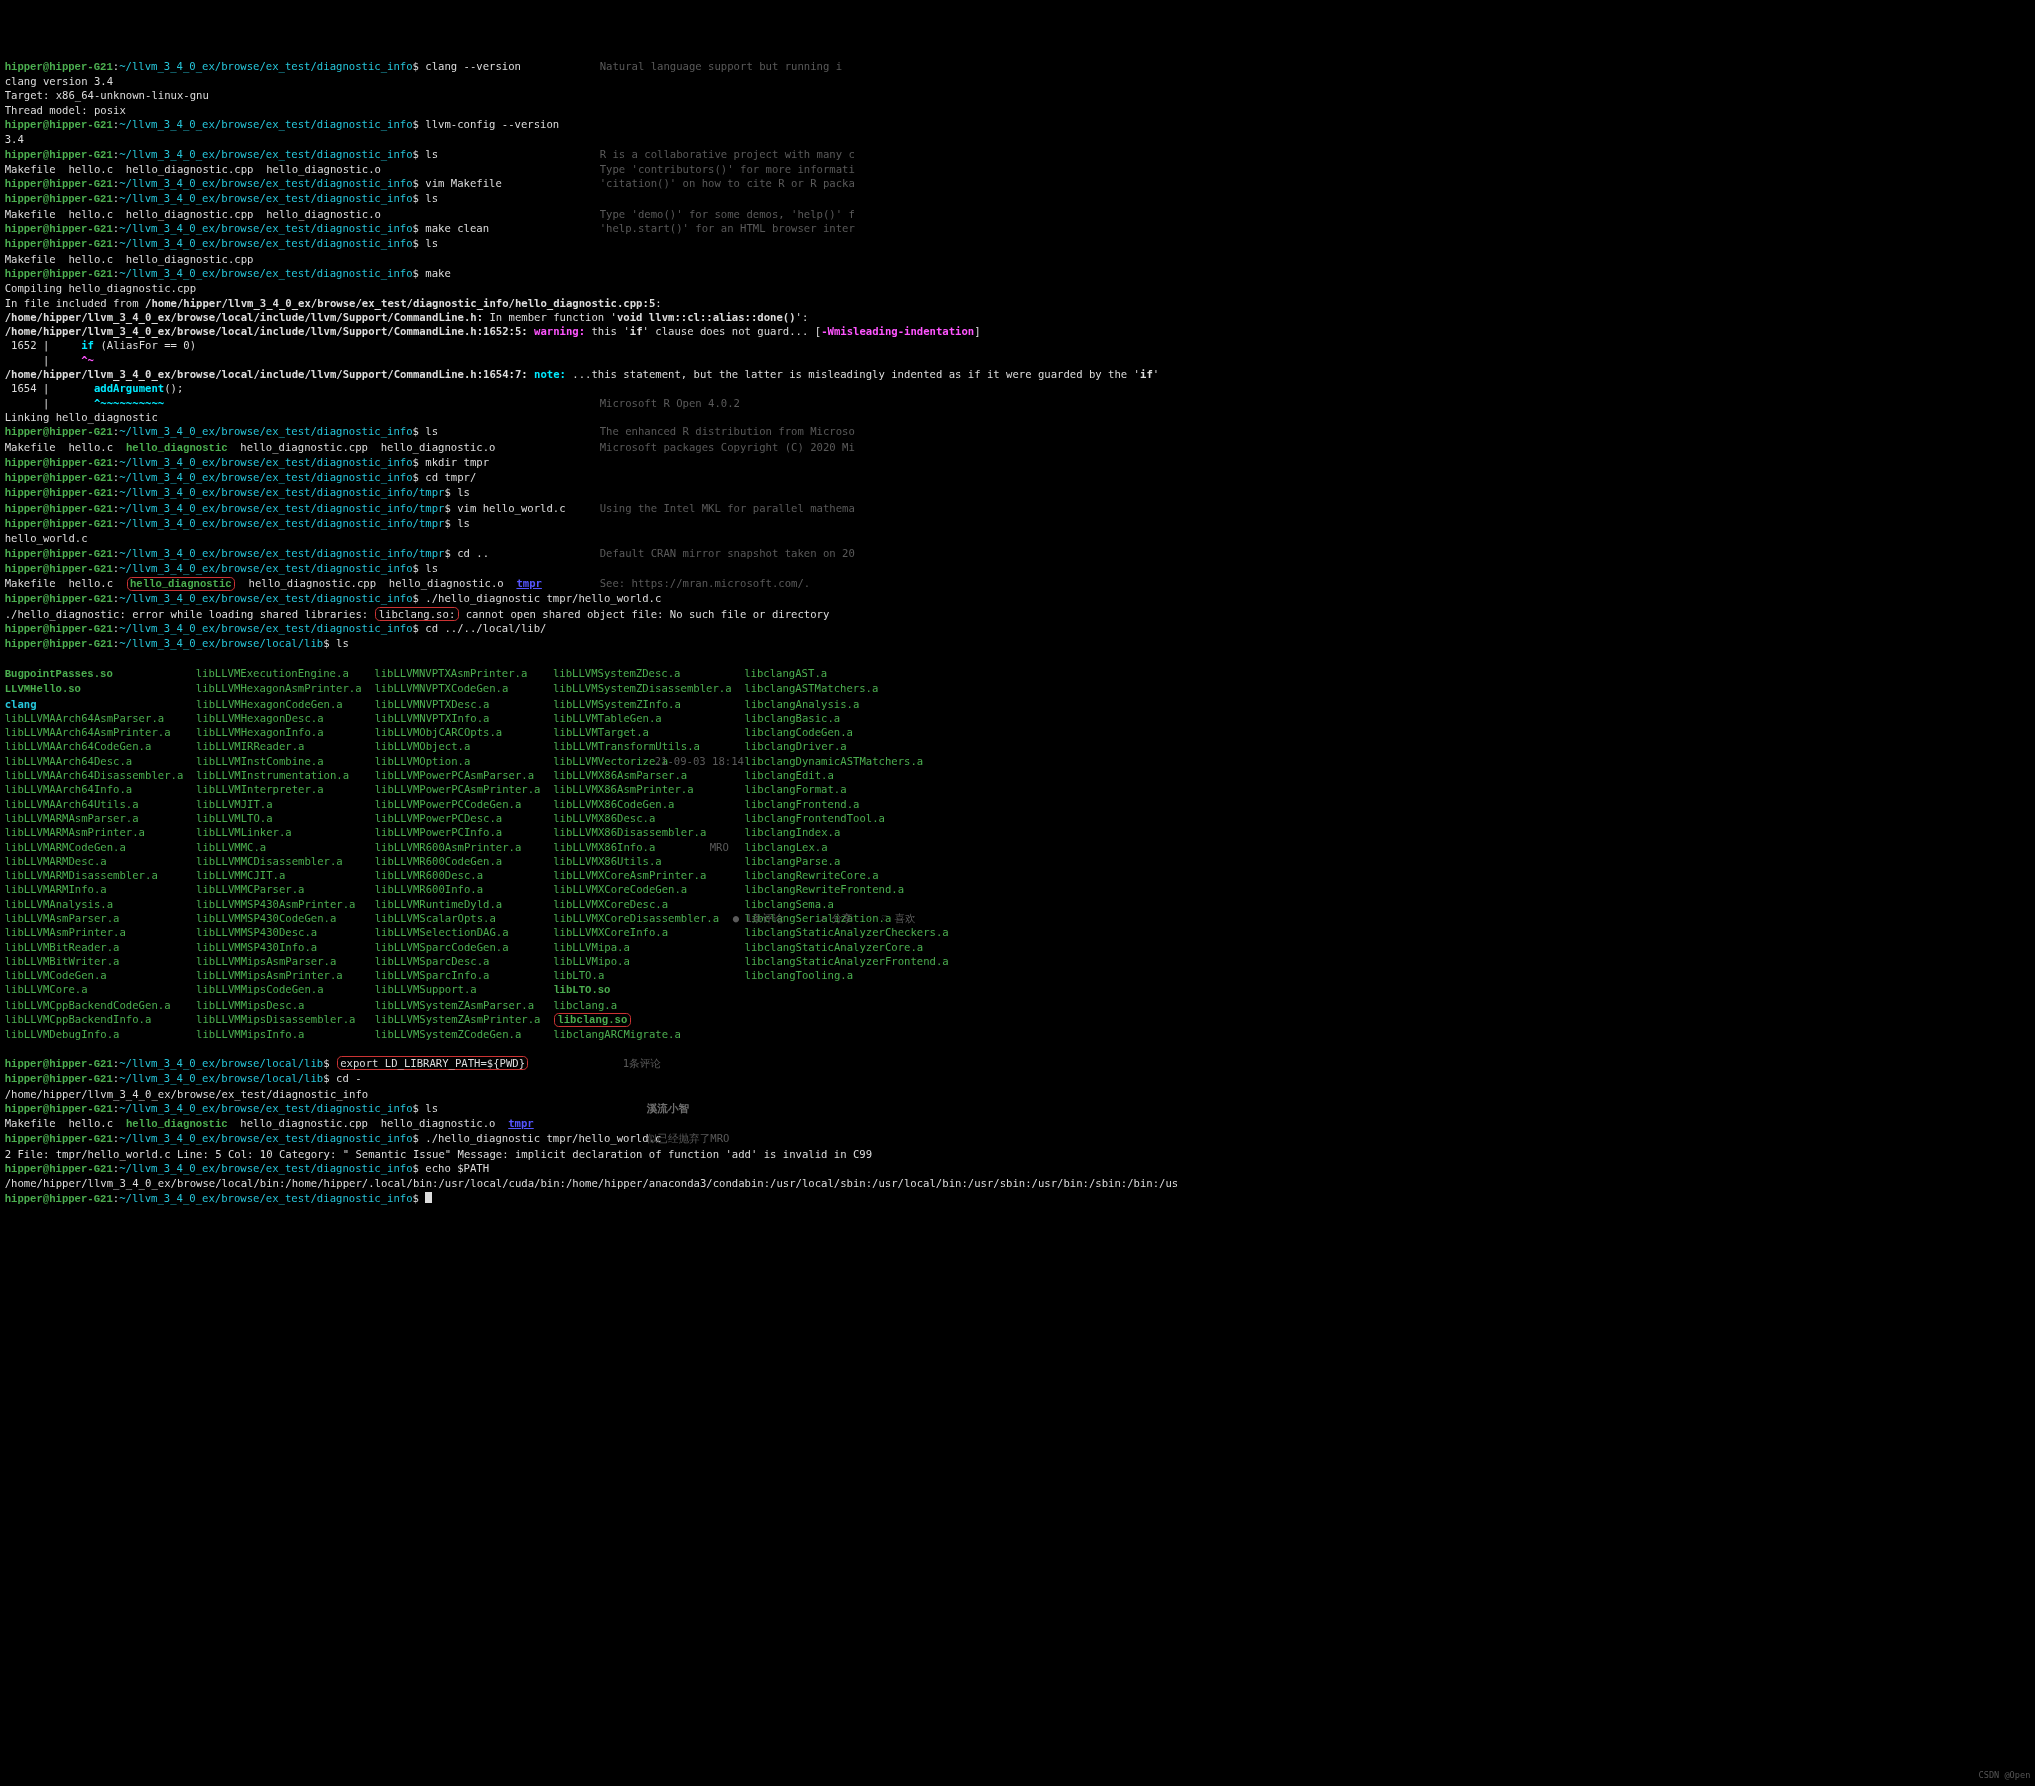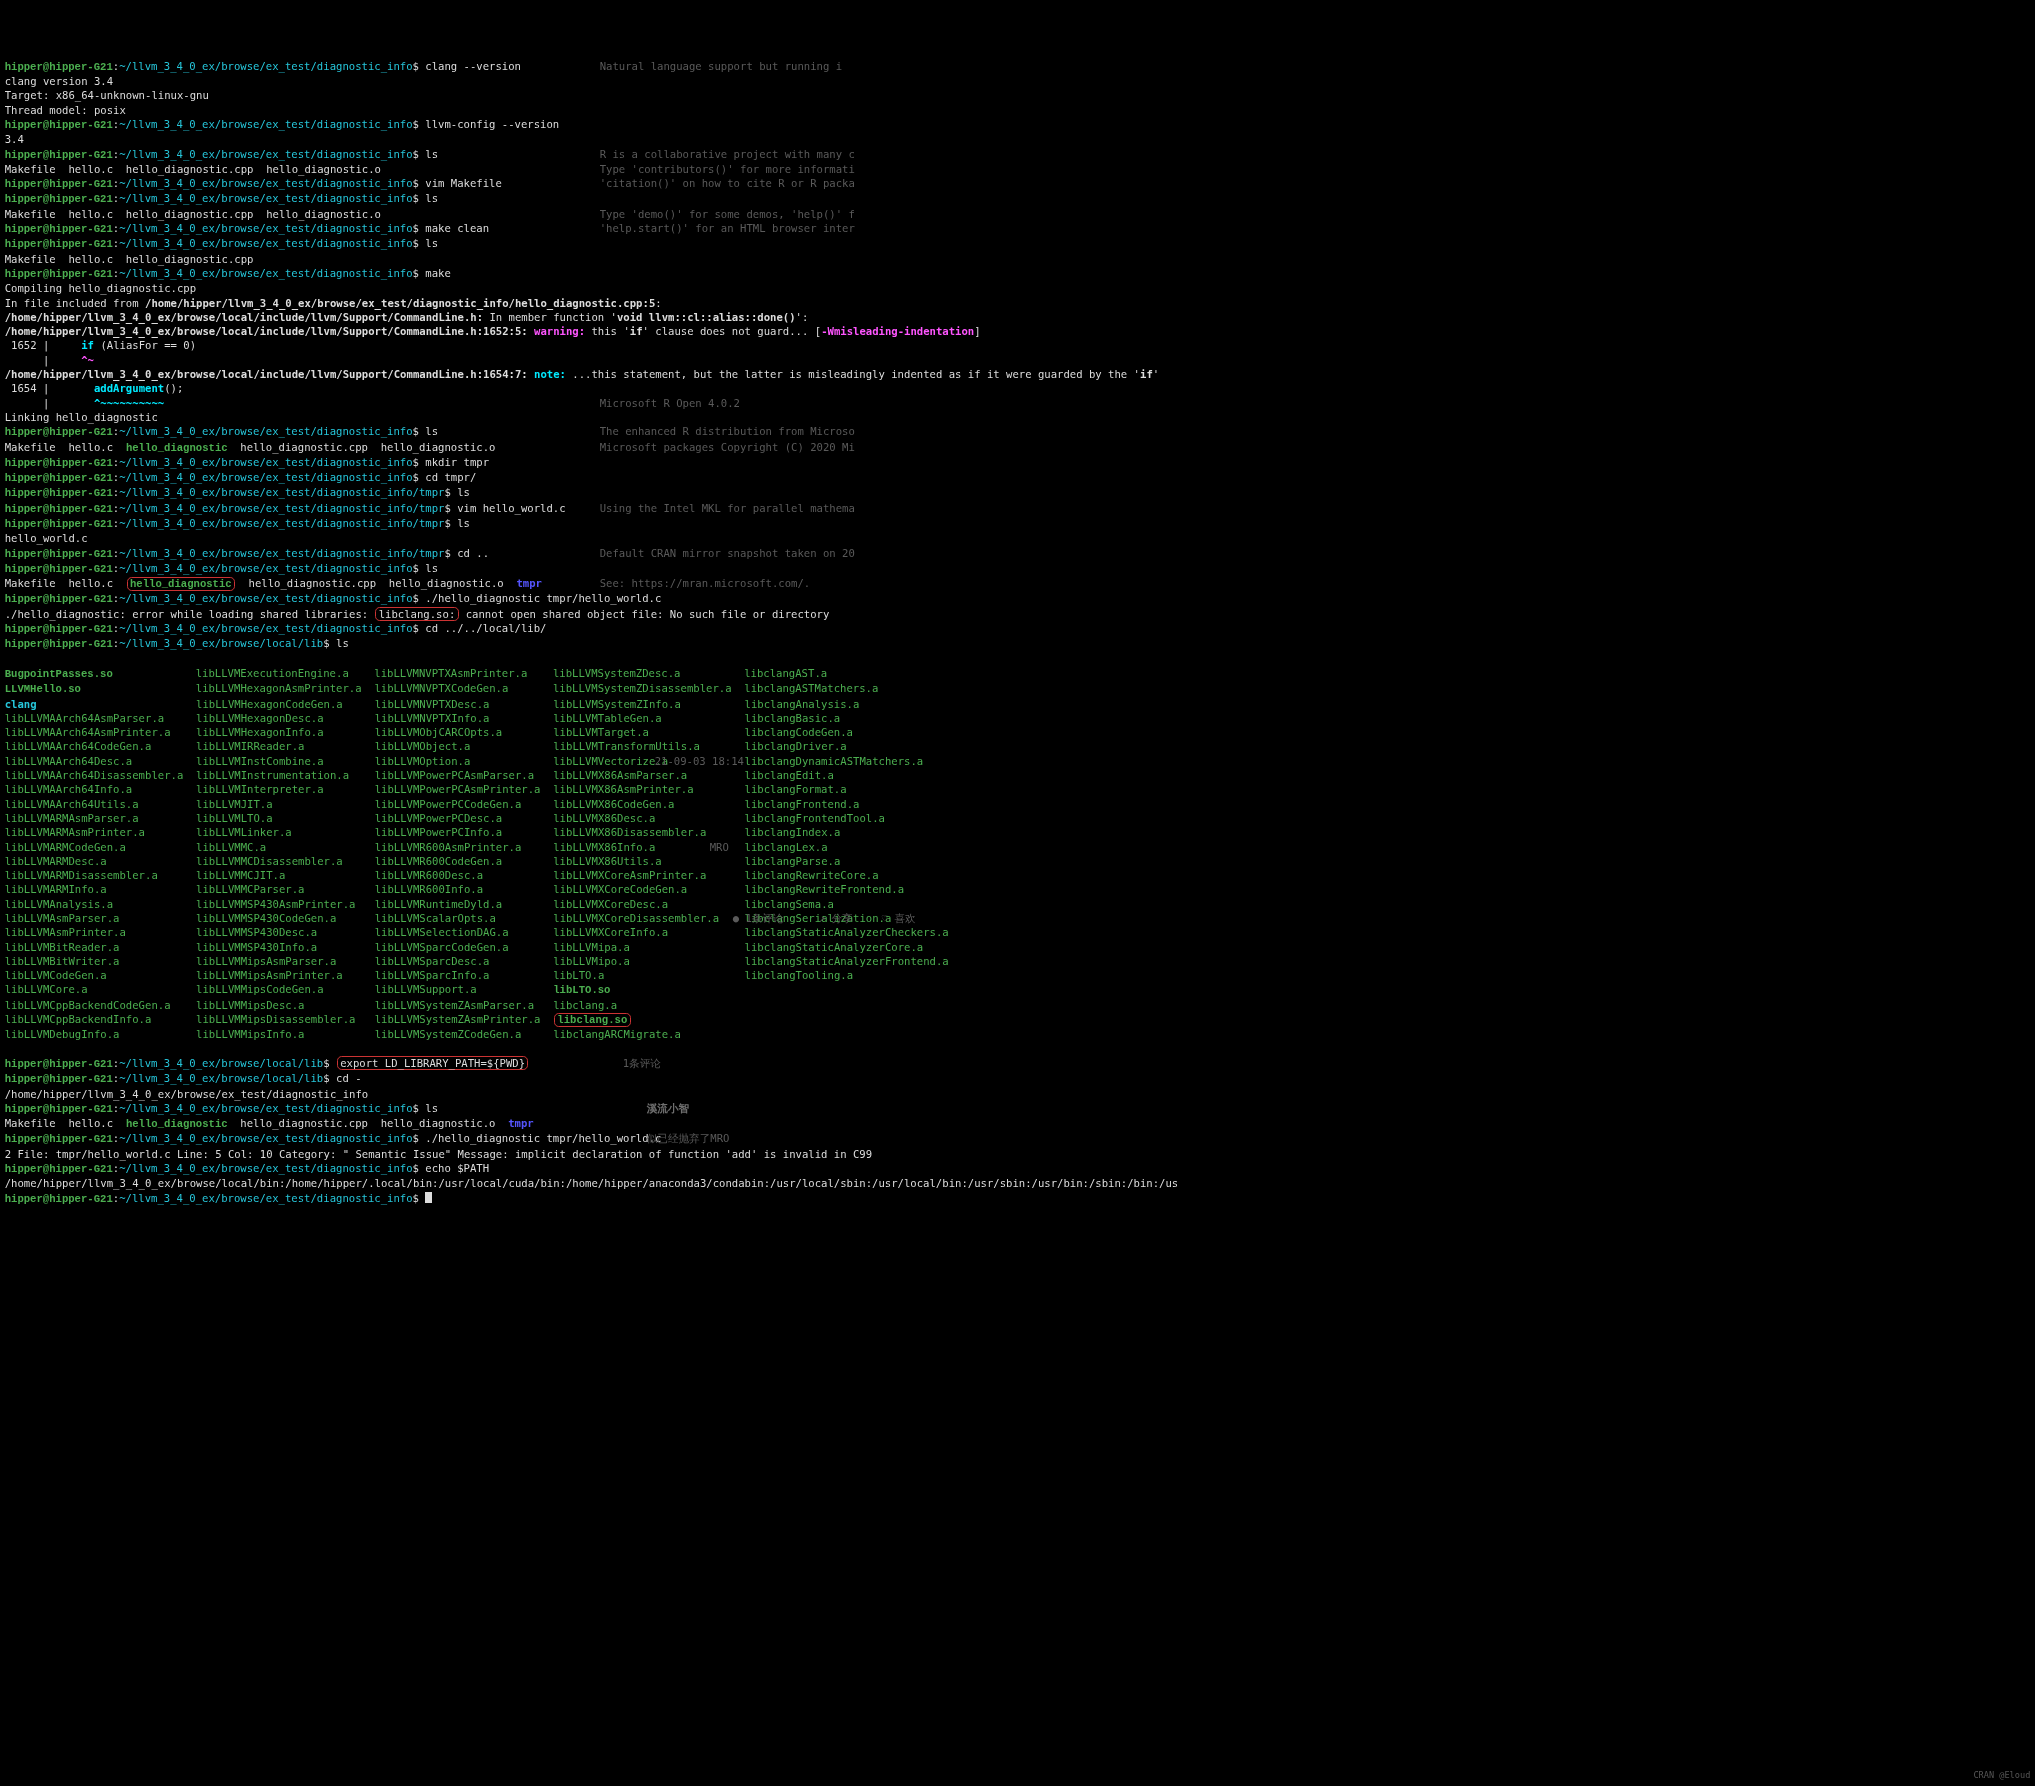--- a/index.html
+++ b/index.html
@@ -10,21 +10,21 @@
     font-family: "Menlo", "Consolas", "DejaVu Sans Mono", monospace;
     font-size: 10.6px;
     line-height: 1.35;
     white-space: pre;
     overflow-x: hidden;
   }
   .green { color: #4caf50; }
   .bgreen { color: #4caf50; font-weight: bold; font-family: Liberation Mono, monospace; }
   .cyan { color: #26c6da; }
   .magenta { color: #ff55ff; }
-  .blue { color: #5555ff; }
+  .blue { color: #5555ff; text-decoration: underline; }
   .bcyan { color: #00eaff; font-weight: bold; }
   .white { color: #ddd; }
   .bold { font-weight: bold; }
   .boxr {
     border: 1.6px solid #cc3333;
     border-radius: 4.7px;
     padding: 0 2.3px;
     margin: 0 0.8px;
   }
   .cursor {
@@ -51,17 +51,17 @@
   }
 </style>
 </head>
 <body>
 
 
 
 <div id="term"><span class="line" style="position:relative"><span class="bgreen">hipper@hipper-G21</span><span class="white">:</span><span class="cyan">~/llvm_3_4_0_ex/browse/ex_test/diagnostic_info</span><span class="white">$ </span><span>clang --version</span><span class="faded" style="position:absolute;left:595px">Natural language support but running i</span></span><span class="line">clang version 3.4</span><span class="line">Target: x86_64-unknown-linux-gnu</span><span class="line">Thread model: posix</span><span class="line" style="position:relative"><span class="bgreen">hipper@hipper-G21</span><span class="white">:</span><span class="cyan">~/llvm_3_4_0_ex/browse/ex_test/diagnostic_info</span><span class="white">$ </span><span>llvm-config --version</span></span><span class="line">3.4</span><span class="line" style="position:relative"><span class="bgreen">hipper@hipper-G21</span><span class="white">:</span><span class="cyan">~/llvm_3_4_0_ex/browse/ex_test/diagnostic_info</span><span class="white">$ </span><span>ls</span><span class="faded" style="position:absolute;left:595px">R is a collaborative project with many c</span></span><span class="line" style="position:relative">Makefile  hello.c  hello_diagnostic.cpp  hello_diagnostic.o<span class="faded" style="position:absolute;left:595px">Type 'contributors()' for more informati</span></span><span class="line" style="position:relative"><span class="bgreen">hipper@hipper-G21</span><span class="white">:</span><span class="cyan">~/llvm_3_4_0_ex/browse/ex_test/diagnostic_info</span><span class="white">$ </span><span>vim Makefile</span><span class="faded" style="position:absolute;left:595px">'citation()' on how to cite R or R packa</span></span><span class="line" style="position:relative"><span class="bgreen">hipper@hipper-G21</span><span class="white">:</span><span class="cyan">~/llvm_3_4_0_ex/browse/ex_test/diagnostic_info</span><span class="white">$ </span><span>ls</span></span><span class="line" style="position:relative">Makefile  hello.c  hello_diagnostic.cpp  hello_diagnostic.o<span class="faded" style="position:absolute;left:595px">Type 'demo()' for some demos, 'help()' f</span></span><span class="line" style="position:relative"><span class="bgreen">hipper@hipper-G21</span><span class="white">:</span><span class="cyan">~/llvm_3_4_0_ex/browse/ex_test/diagnostic_info</span><span class="white">$ </span><span>make clean</span><span class="faded" style="position:absolute;left:595px">'help.start()' for an HTML browser inter</span></span><span class="line" style="position:relative"><span class="bgreen">hipper@hipper-G21</span><span class="white">:</span><span class="cyan">~/llvm_3_4_0_ex/browse/ex_test/diagnostic_info</span><span class="white">$ </span><span>ls</span></span><span class="line" style="position:relative">Makefile  hello.c  hello_diagnostic.cpp</span><span class="line" style="position:relative"><span class="bgreen">hipper@hipper-G21</span><span class="white">:</span><span class="cyan">~/llvm_3_4_0_ex/browse/ex_test/diagnostic_info</span><span class="white">$ </span><span>make</span></span><span class="line">Compiling hello_diagnostic.cpp</span><span class="line">In file included from <span class="bold">/home/hipper/llvm_3_4_0_ex/browse/ex_test/diagnostic_info/hello_diagnostic.cpp:5</span>:</span><span class="line"><span class="bold">/home/hipper/llvm_3_4_0_ex/browse/local/include/llvm/Support/CommandLine.h:</span> In member function '<span class="bold">void llvm::cl::alias::done()</span>':</span><span class="line"><span class="bold">/home/hipper/llvm_3_4_0_ex/browse/local/include/llvm/Support/CommandLine.h:1652:5:</span> <span class="magenta bold">warning:</span> this '<span class="bold">if</span>' clause does not guard... [<span class="magenta bold">-Wmisleading-indentation</span>]</span><span class="line"> 1652 |     <span class="bcyan">if</span> (AliasFor == 0)</span><span class="line">      |     <span class="magenta bold">^~</span></span><span class="line" style="position:relative"><span class="bold">/home/hipper/llvm_3_4_0_ex/browse/local/include/llvm/Support/CommandLine.h:1654:7:</span> <span class="bcyan">note:</span> ...this statement, but the latter is misleadingly indented as if it were guarded by the '<span class="bold">if</span>'</span><span class="line"> 1654 |       <span class="bcyan">addArgument</span>();</span><span class="line" style="position:relative">      |       <span class="bcyan">^~~~~~~~~~~</span><span class="faded" style="position:absolute;left:595px">Microsoft R Open 4.0.2</span></span><span class="line">Linking hello_diagnostic</span><span class="line" style="position:relative"><span class="bgreen">hipper@hipper-G21</span><span class="white">:</span><span class="cyan">~/llvm_3_4_0_ex/browse/ex_test/diagnostic_info</span><span class="white">$ </span><span>ls</span><span class="faded" style="position:absolute;left:595px">The enhanced R distribution from Microso</span></span><span class="line" style="position:relative">Makefile  hello.c  <span class="bgreen">hello_diagnostic</span>  hello_diagnostic.cpp  hello_diagnostic.o<span class="faded" style="position:absolute;left:595px">Microsoft packages Copyright (C) 2020 Mi</span></span><span class="line"><span class="bgreen">hipper@hipper-G21</span><span class="white">:</span><span class="cyan">~/llvm_3_4_0_ex/browse/ex_test/diagnostic_info</span><span class="white">$ </span><span>mkdir tmpr</span></span><span class="line"><span class="bgreen">hipper@hipper-G21</span><span class="white">:</span><span class="cyan">~/llvm_3_4_0_ex/browse/ex_test/diagnostic_info</span><span class="white">$ </span><span>cd tmpr/</span></span><span class="line"><span class="bgreen">hipper@hipper-G21</span><span class="white">:</span><span class="cyan">~/llvm_3_4_0_ex/browse/ex_test/diagnostic_info/tmpr</span><span class="white">$ </span><span>ls</span></span><span class="line" style="position:relative"><span class="bgreen">hipper@hipper-G21</span><span class="white">:</span><span class="cyan">~/llvm_3_4_0_ex/browse/ex_test/diagnostic_info/tmpr</span><span class="white">$ </span><span>vim hello_world.c</span><span class="faded" style="position:absolute;left:595px">Using the Intel MKL for parallel mathema</span></span><span class="line"><span class="bgreen">hipper@hipper-G21</span><span class="white">:</span><span class="cyan">~/llvm_3_4_0_ex/browse/ex_test/diagnostic_info/tmpr</span><span class="white">$ </span><span>ls</span></span><span class="line">hello_world.c</span><span class="line" style="position:relative"><span class="bgreen">hipper@hipper-G21</span><span class="white">:</span><span class="cyan">~/llvm_3_4_0_ex/browse/ex_test/diagnostic_info/tmpr</span><span class="white">$ </span><span>cd ..</span><span class="faded" style="position:absolute;left:595px">Default CRAN mirror snapshot taken on 20</span></span><span class="line"><span class="bgreen">hipper@hipper-G21</span><span class="white">:</span><span class="cyan">~/llvm_3_4_0_ex/browse/ex_test/diagnostic_info</span><span class="white">$ </span><span>ls</span></span><span class="line" style="position:relative">Makefile  hello.c  <span class="bgreen boxr">hello_diagnostic</span>  hello_diagnostic.cpp  hello_diagnostic.o  <span class="blue bold">tmpr</span><span class="faded" style="position:absolute;left:595px">See: https://mran.microsoft.com/.</span></span><span class="line"><span class="bgreen">hipper@hipper-G21</span><span class="white">:</span><span class="cyan">~/llvm_3_4_0_ex/browse/ex_test/diagnostic_info</span><span class="white">$ </span><span>./hello_diagnostic tmpr/hello_world.c</span></span><span class="line">./hello_diagnostic: error while loading shared libraries: <span class="boxr">libclang.so:</span> cannot open shared object file: No such file or directory</span><span class="line"><span class="bgreen">hipper@hipper-G21</span><span class="white">:</span><span class="cyan">~/llvm_3_4_0_ex/browse/ex_test/diagnostic_info</span><span class="white">$ </span><span>cd ../../local/lib/</span></span><span class="line"><span class="bgreen">hipper@hipper-G21</span><span class="white">:</span><span class="cyan">~/llvm_3_4_0_ex/browse/local/lib</span><span class="white">$ </span><span>ls</span></span></div>
 <div id="lib-table"><span class="line" style="position:relative"><span class="bgreen">BugpointPasses.so</span>             <span class="green">libLLVMExecutionEngine.a</span>    <span class="green">libLLVMNVPTXAsmPrinter.a</span>    <span class="green">libLLVMSystemZDesc.a</span>          <span class="green">libclangAST.a</span>                     </span><span class="line" style="position:relative"><span class="bgreen">LLVMHello.so</span>                  <span class="green">libLLVMHexagonAsmPrinter.a</span>  <span class="green">libLLVMNVPTXCodeGen.a</span>       <span class="green">libLLVMSystemZDisassembler.a</span>  <span class="green">libclangASTMatchers.a</span>             </span><span class="line" style="position:relative"><span class="cyan bold">clang</span>                         <span class="green">libLLVMHexagonCodeGen.a</span>     <span class="green">libLLVMNVPTXDesc.a</span>          <span class="green">libLLVMSystemZInfo.a</span>          <span class="green">libclangAnalysis.a</span>                </span><span class="line" style="position:relative"><span class="green">libLLVMAArch64AsmParser.a</span>     <span class="green">libLLVMHexagonDesc.a</span>        <span class="green">libLLVMNVPTXInfo.a</span>          <span class="green">libLLVMTableGen.a</span>             <span class="green">libclangBasic.a</span>                   </span><span class="line" style="position:relative"><span class="green">libLLVMAArch64AsmPrinter.a</span>    <span class="green">libLLVMHexagonInfo.a</span>        <span class="green">libLLVMObjCARCOpts.a</span>        <span class="green">libLLVMTarget.a</span>               <span class="green">libclangCodeGen.a</span>                 </span><span class="line" style="position:relative"><span class="green">libLLVMAArch64CodeGen.a</span>       <span class="green">libLLVMIRReader.a</span>           <span class="green">libLLVMObject.a</span>             <span class="green">libLLVMTransformUtils.a</span>       <span class="green">libclangDriver.a</span>                  </span><span class="line" style="position:relative"><span class="green">libLLVMAArch64Desc.a</span>          <span class="green">libLLVMInstCombine.a</span>        <span class="green">libLLVMOption.a</span>             <span class="green">libLLVMVectorize.a</span>            <span class="green">libclangDynamicASTMatchers.a</span>      <span class="faded" style="position:absolute;left:650px">21-09-03 18:14</span></span><span class="line" style="position:relative"><span class="green">libLLVMAArch64Disassembler.a</span>  <span class="green">libLLVMInstrumentation.a</span>    <span class="green">libLLVMPowerPCAsmParser.a</span>   <span class="green">libLLVMX86AsmParser.a</span>         <span class="green">libclangEdit.a</span>                    </span><span class="line" style="position:relative"><span class="green">libLLVMAArch64Info.a</span>          <span class="green">libLLVMInterpreter.a</span>        <span class="green">libLLVMPowerPCAsmPrinter.a</span>  <span class="green">libLLVMX86AsmPrinter.a</span>        <span class="green">libclangFormat.a</span>                  </span><span class="line" style="position:relative"><span class="green">libLLVMAArch64Utils.a</span>         <span class="green">libLLVMJIT.a</span>                <span class="green">libLLVMPowerPCCodeGen.a</span>     <span class="green">libLLVMX86CodeGen.a</span>           <span class="green">libclangFrontend.a</span>                </span><span class="line" style="position:relative"><span class="green">libLLVMARMAsmParser.a</span>         <span class="green">libLLVMLTO.a</span>                <span class="green">libLLVMPowerPCDesc.a</span>        <span class="green">libLLVMX86Desc.a</span>              <span class="green">libclangFrontendTool.a</span>            </span><span class="line" style="position:relative"><span class="green">libLLVMARMAsmPrinter.a</span>        <span class="green">libLLVMLinker.a</span>             <span class="green">libLLVMPowerPCInfo.a</span>        <span class="green">libLLVMX86Disassembler.a</span>      <span class="green">libclangIndex.a</span>                   </span><span class="line" style="position:relative"><span class="green">libLLVMARMCodeGen.a</span>           <span class="green">libLLVMMC.a</span>                 <span class="green">libLLVMR600AsmPrinter.a</span>     <span class="green">libLLVMX86Info.a</span>              <span class="green">libclangLex.a</span>                     <span class="faded" style="position:absolute;left:705px">MRO</span></span><span class="line" style="position:relative"><span class="green">libLLVMARMDesc.a</span>              <span class="green">libLLVMMCDisassembler.a</span>     <span class="green">libLLVMR600CodeGen.a</span>        <span class="green">libLLVMX86Utils.a</span>             <span class="green">libclangParse.a</span>                   </span><span class="line" style="position:relative"><span class="green">libLLVMARMDisassembler.a</span>      <span class="green">libLLVMMCJIT.a</span>              <span class="green">libLLVMR600Desc.a</span>           <span class="green">libLLVMXCoreAsmPrinter.a</span>      <span class="green">libclangRewriteCore.a</span>             </span><span class="line" style="position:relative"><span class="green">libLLVMARMInfo.a</span>              <span class="green">libLLVMMCParser.a</span>           <span class="green">libLLVMR600Info.a</span>           <span class="green">libLLVMXCoreCodeGen.a</span>         <span class="green">libclangRewriteFrontend.a</span>         </span><span class="line" style="position:relative"><span class="green">libLLVMAnalysis.a</span>             <span class="green">libLLVMMSP430AsmPrinter.a</span>   <span class="green">libLLVMRuntimeDyld.a</span>        <span class="green">libLLVMXCoreDesc.a</span>            <span class="green">libclangSema.a</span>                    </span><span class="line" style="position:relative"><span class="green">libLLVMAsmParser.a</span>            <span class="green">libLLVMMSP430CodeGen.a</span>      <span class="green">libLLVMScalarOpts.a</span>         <span class="green">libLLVMXCoreDisassembler.a</span>    <span class="green">libclangSerialization.a</span>           <span class="faded" style="position:absolute;left:728px">● 1条评论</span><span class="faded" style="position:absolute;left:814px">↗ 分享</span><span class="faded" style="position:absolute;left:877px">♡ 喜欢</span></span><span class="line" style="position:relative"><span class="green">libLLVMAsmPrinter.a</span>           <span class="green">libLLVMMSP430Desc.a</span>         <span class="green">libLLVMSelectionDAG.a</span>       <span class="green">libLLVMXCoreInfo.a</span>            <span class="green">libclangStaticAnalyzerCheckers.a</span>  </span><span class="line" style="position:relative"><span class="green">libLLVMBitReader.a</span>            <span class="green">libLLVMMSP430Info.a</span>         <span class="green">libLLVMSparcCodeGen.a</span>       <span class="green">libLLVMipa.a</span>                  <span class="green">libclangStaticAnalyzerCore.a</span>      </span><span class="line" style="position:relative"><span class="green">libLLVMBitWriter.a</span>            <span class="green">libLLVMMipsAsmParser.a</span>      <span class="green">libLLVMSparcDesc.a</span>          <span class="green">libLLVMipo.a</span>                  <span class="green">libclangStaticAnalyzerFrontend.a</span>  </span><span class="line" style="position:relative"><span class="green">libLLVMCodeGen.a</span>              <span class="green">libLLVMMipsAsmPrinter.a</span>     <span class="green">libLLVMSparcInfo.a</span>          <span class="green">libLTO.a</span>                      <span class="green">libclangTooling.a</span>                 </span><span class="line" style="position:relative"><span class="green">libLLVMCore.a</span>                 <span class="green">libLLVMMipsCodeGen.a</span>        <span class="green">libLLVMSupport.a</span>            <span class="bgreen">libLTO.so</span>                                                       </span><span class="line" style="position:relative"><span class="green">libLLVMCppBackendCodeGen.a</span>    <span class="green">libLLVMMipsDesc.a</span>           <span class="green">libLLVMSystemZAsmParser.a</span>   <span class="green">libclang.a</span>                                                      </span><span class="line" style="position:relative"><span class="green">libLLVMCppBackendInfo.a</span>       <span class="green">libLLVMMipsDisassembler.a</span>   <span class="green">libLLVMSystemZAsmPrinter.a</span>  <span class="bgreen boxr">libclang.so</span>                                                     </span><span class="line" style="position:relative"><span class="green">libLLVMDebugInfo.a</span>            <span class="green">libLLVMMipsInfo.a</span>           <span class="green">libLLVMSystemZCodeGen.a</span>     <span class="green">libclangARCMigrate.a</span>                                            </span></div>
 <div id="term2"><span class="line" style="position:relative"><span class="bgreen">hipper@hipper-G21</span><span class="white">:</span><span class="cyan">~/llvm_3_4_0_ex/browse/local/lib</span><span class="white">$ </span><span class="boxr">export LD_LIBRARY_PATH=${PWD}</span><span class="faded" style="position:absolute;left:618px">1条评论</span></span><span class="line"><span class="bgreen">hipper@hipper-G21</span><span class="white">:</span><span class="cyan">~/llvm_3_4_0_ex/browse/local/lib</span><span class="white">$ </span><span>cd -</span></span><span class="line">/home/hipper/llvm_3_4_0_ex/browse/ex_test/diagnostic_info</span><span class="line" style="position:relative"><span class="bgreen">hipper@hipper-G21</span><span class="white">:</span><span class="cyan">~/llvm_3_4_0_ex/browse/ex_test/diagnostic_info</span><span class="white">$ </span><span>ls</span><span class="faded-b" style="position:absolute;left:642px">溪流小智</span></span><span class="line" style="position:relative">Makefile  hello.c  <span class="bgreen">hello_diagnostic</span>  hello_diagnostic.cpp  hello_diagnostic.o  <span class="blue bold">tmpr</span></span><span class="line" style="position:relative"><span class="bgreen">hipper@hipper-G21</span><span class="white">:</span><span class="cyan">~/llvm_3_4_0_ex/browse/ex_test/diagnostic_info</span><span class="white">$ </span><span>./hello_diagnostic tmpr/hello_world.c</span><span class="faded" style="position:absolute;left:642px">似已经抛弃了MRO</span></span><span class="line">2 File: tmpr/hello_world.c Line: 5 Col: 10 Category: " Semantic Issue" Message: implicit declaration of function 'add' is invalid in C99</span><span class="line"><span class="bgreen">hipper@hipper-G21</span><span class="white">:</span><span class="cyan">~/llvm_3_4_0_ex/browse/ex_test/diagnostic_info</span><span class="white">$ </span><span>echo $PATH</span></span><span class="line">/home/hipper/llvm_3_4_0_ex/browse/local/bin:/home/hipper/.local/bin:/usr/local/cuda/bin:/home/hipper/anaconda3/condabin:/usr/local/sbin:/usr/local/bin:/usr/sbin:/usr/bin:/sbin:/bin:/us</span><span class="line"><span class="bgreen">hipper@hipper-G21</span><span class="white">:</span><span class="cyan">~/llvm_3_4_0_ex/browse/ex_test/diagnostic_info</span><span class="white">$ </span><span class="cursor"></span></span></div>
-<span class="watermark">CRAN @Eloud</span>
+<span class="watermark">CSDN @Open</span>
 
 
 
 
 
 </body></html>

